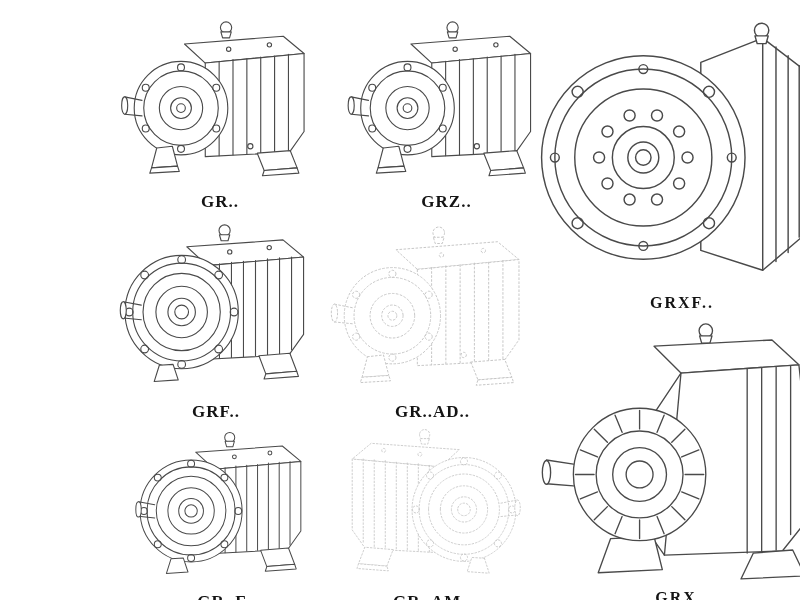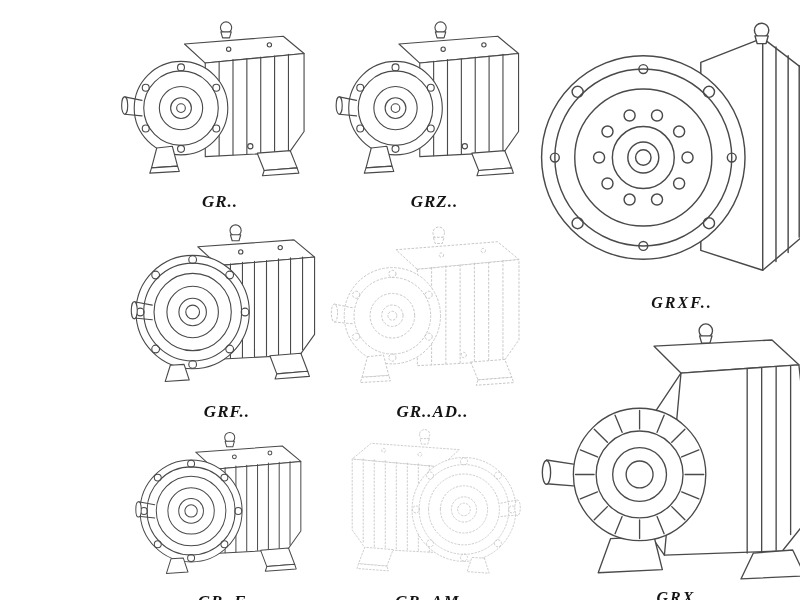--- a/index.html
+++ b/index.html
@@ -3,21 +3,21 @@
 <meta charset="utf-8">
 <style>
   html,body{margin:0;padding:0}
   body{
     width:800px;height:600px;position:relative;overflow:hidden;
     background:#ffffff;
     font-family:"Liberation Serif", serif;
   }
   .cell{
     position:absolute;display:flex;flex-direction:column;
-    align-items:center;justify-content:flex-end;font-style:italic;
+    align-items:center;justify-content:flex-end;
   }
   .drawing{
     width:100%;flex:1 1 auto;min-height:0;
     fill:none;
     stroke:var(--ink,#4a4a4a);
     stroke-width:1.3;
     stroke-linejoin:round;stroke-linecap:round;
   }
   .drawing.ghost{
     stroke:var(--ghost,#c6c6c6);
@@ -150,35 +150,35 @@
 
 <div>
 
   <figure class="cell" style="left:70px;top:2px;width:220px;height:198px">
     <svg class="drawing" viewBox="0 0 230 200" preserveAspectRatio="xMidYMid meet">
         <use href="#sym-foot"></use>
       </svg>
     <figcaption class="caption">GR..</figcaption>
   </figure>
 
-  <figure class="cell" style="left:292px;top:2px;width:205px;height:198px">
+  <figure class="cell" style="left:304px;top:2px;width:205px;height:198px">
     <svg class="drawing" viewBox="0 0 230 200" preserveAspectRatio="xMidYMid meet">
         <use href="#sym-foot"></use>
       </svg>
     <figcaption class="caption">GRZ..</figcaption>
   </figure>
 
   <figure class="cell" style="left:492px;top:0;width:300px;height:300px">
     <svg class="drawing" viewBox="0 0 270 250" preserveAspectRatio="xMidYMid meet">
         <use href="#sym-front"></use>
       </svg>
     <figcaption class="caption big">GRXF..</figcaption>
   </figure>
 
-  <figure class="cell" style="left:77px;top:205px;width:220px;height:205px">
+  <figure class="cell" style="left:66px;top:205px;width:220px;height:205px">
     <svg class="drawing" viewBox="0 0 240 210" preserveAspectRatio="xMidYMid meet">
         <use href="#sym-flange"></use>
       </svg>
     <figcaption class="caption">GRF..</figcaption>
   </figure>
 
   <figure class="cell" style="left:285px;top:207px;width:215px;height:203px">
     <svg class="drawing ghost" viewBox="0 0 230 200" preserveAspectRatio="xMidYMid meet">
         <use href="#sym-foot"></use>
       </svg>

